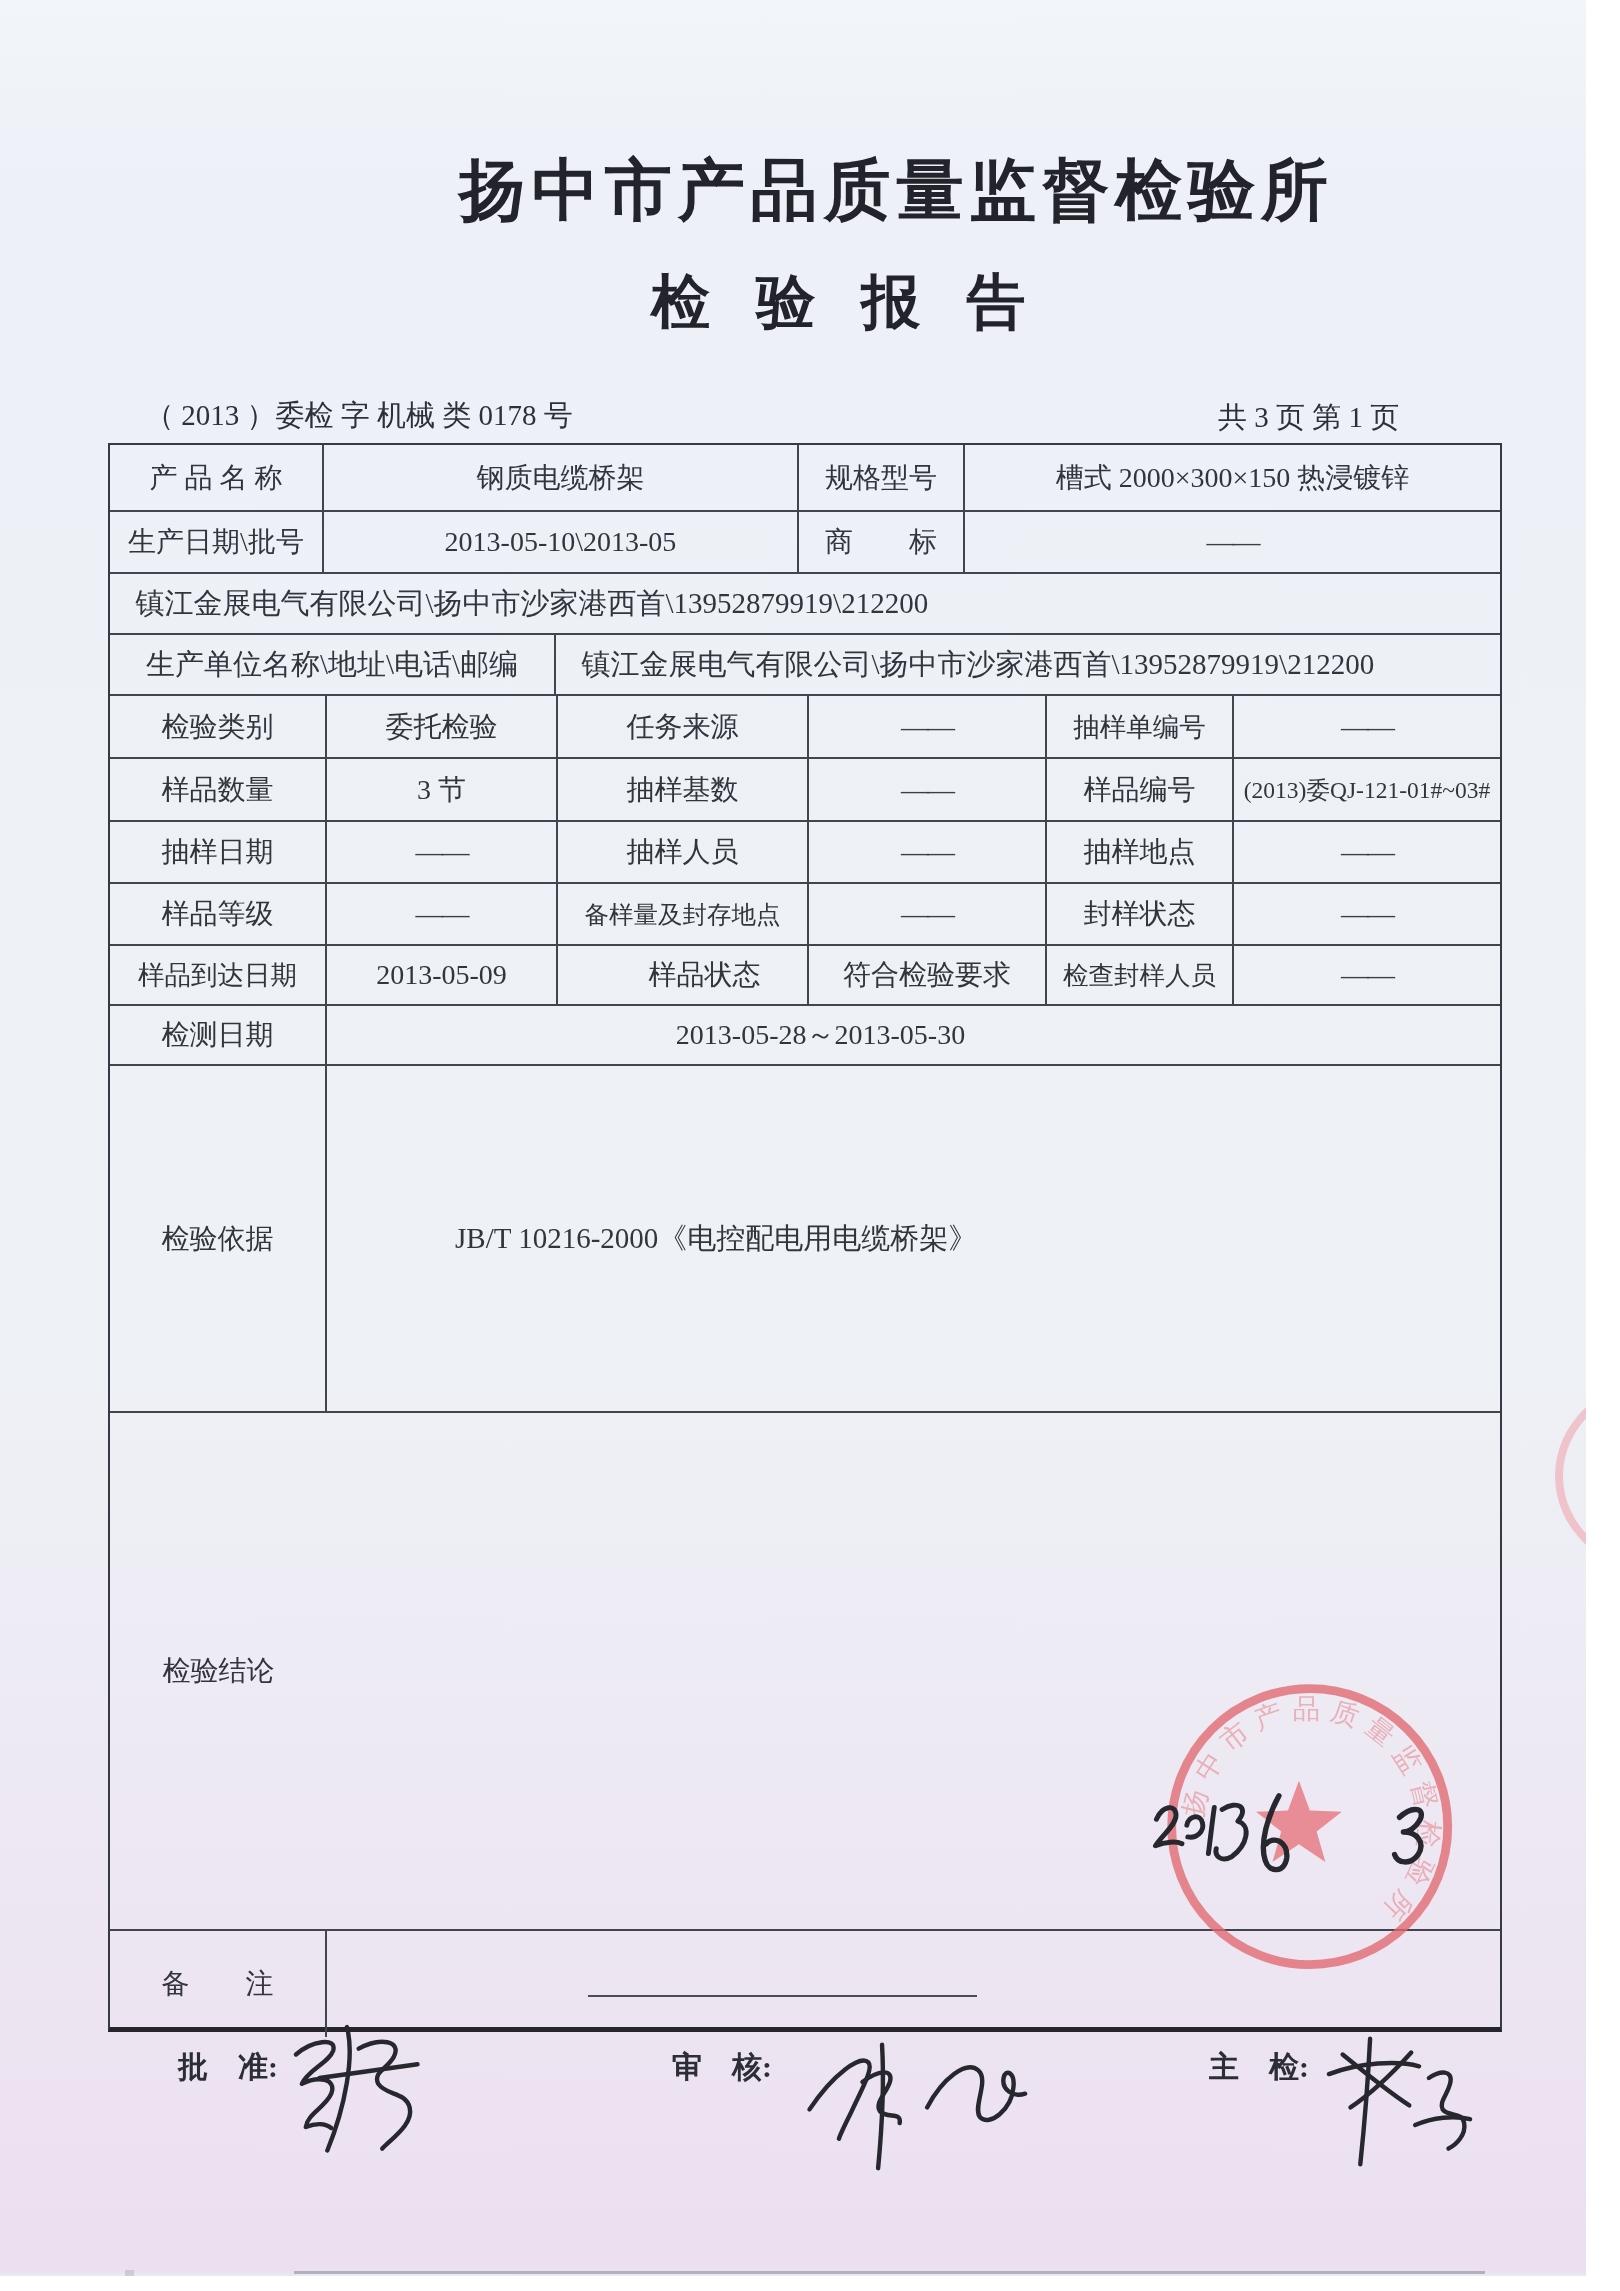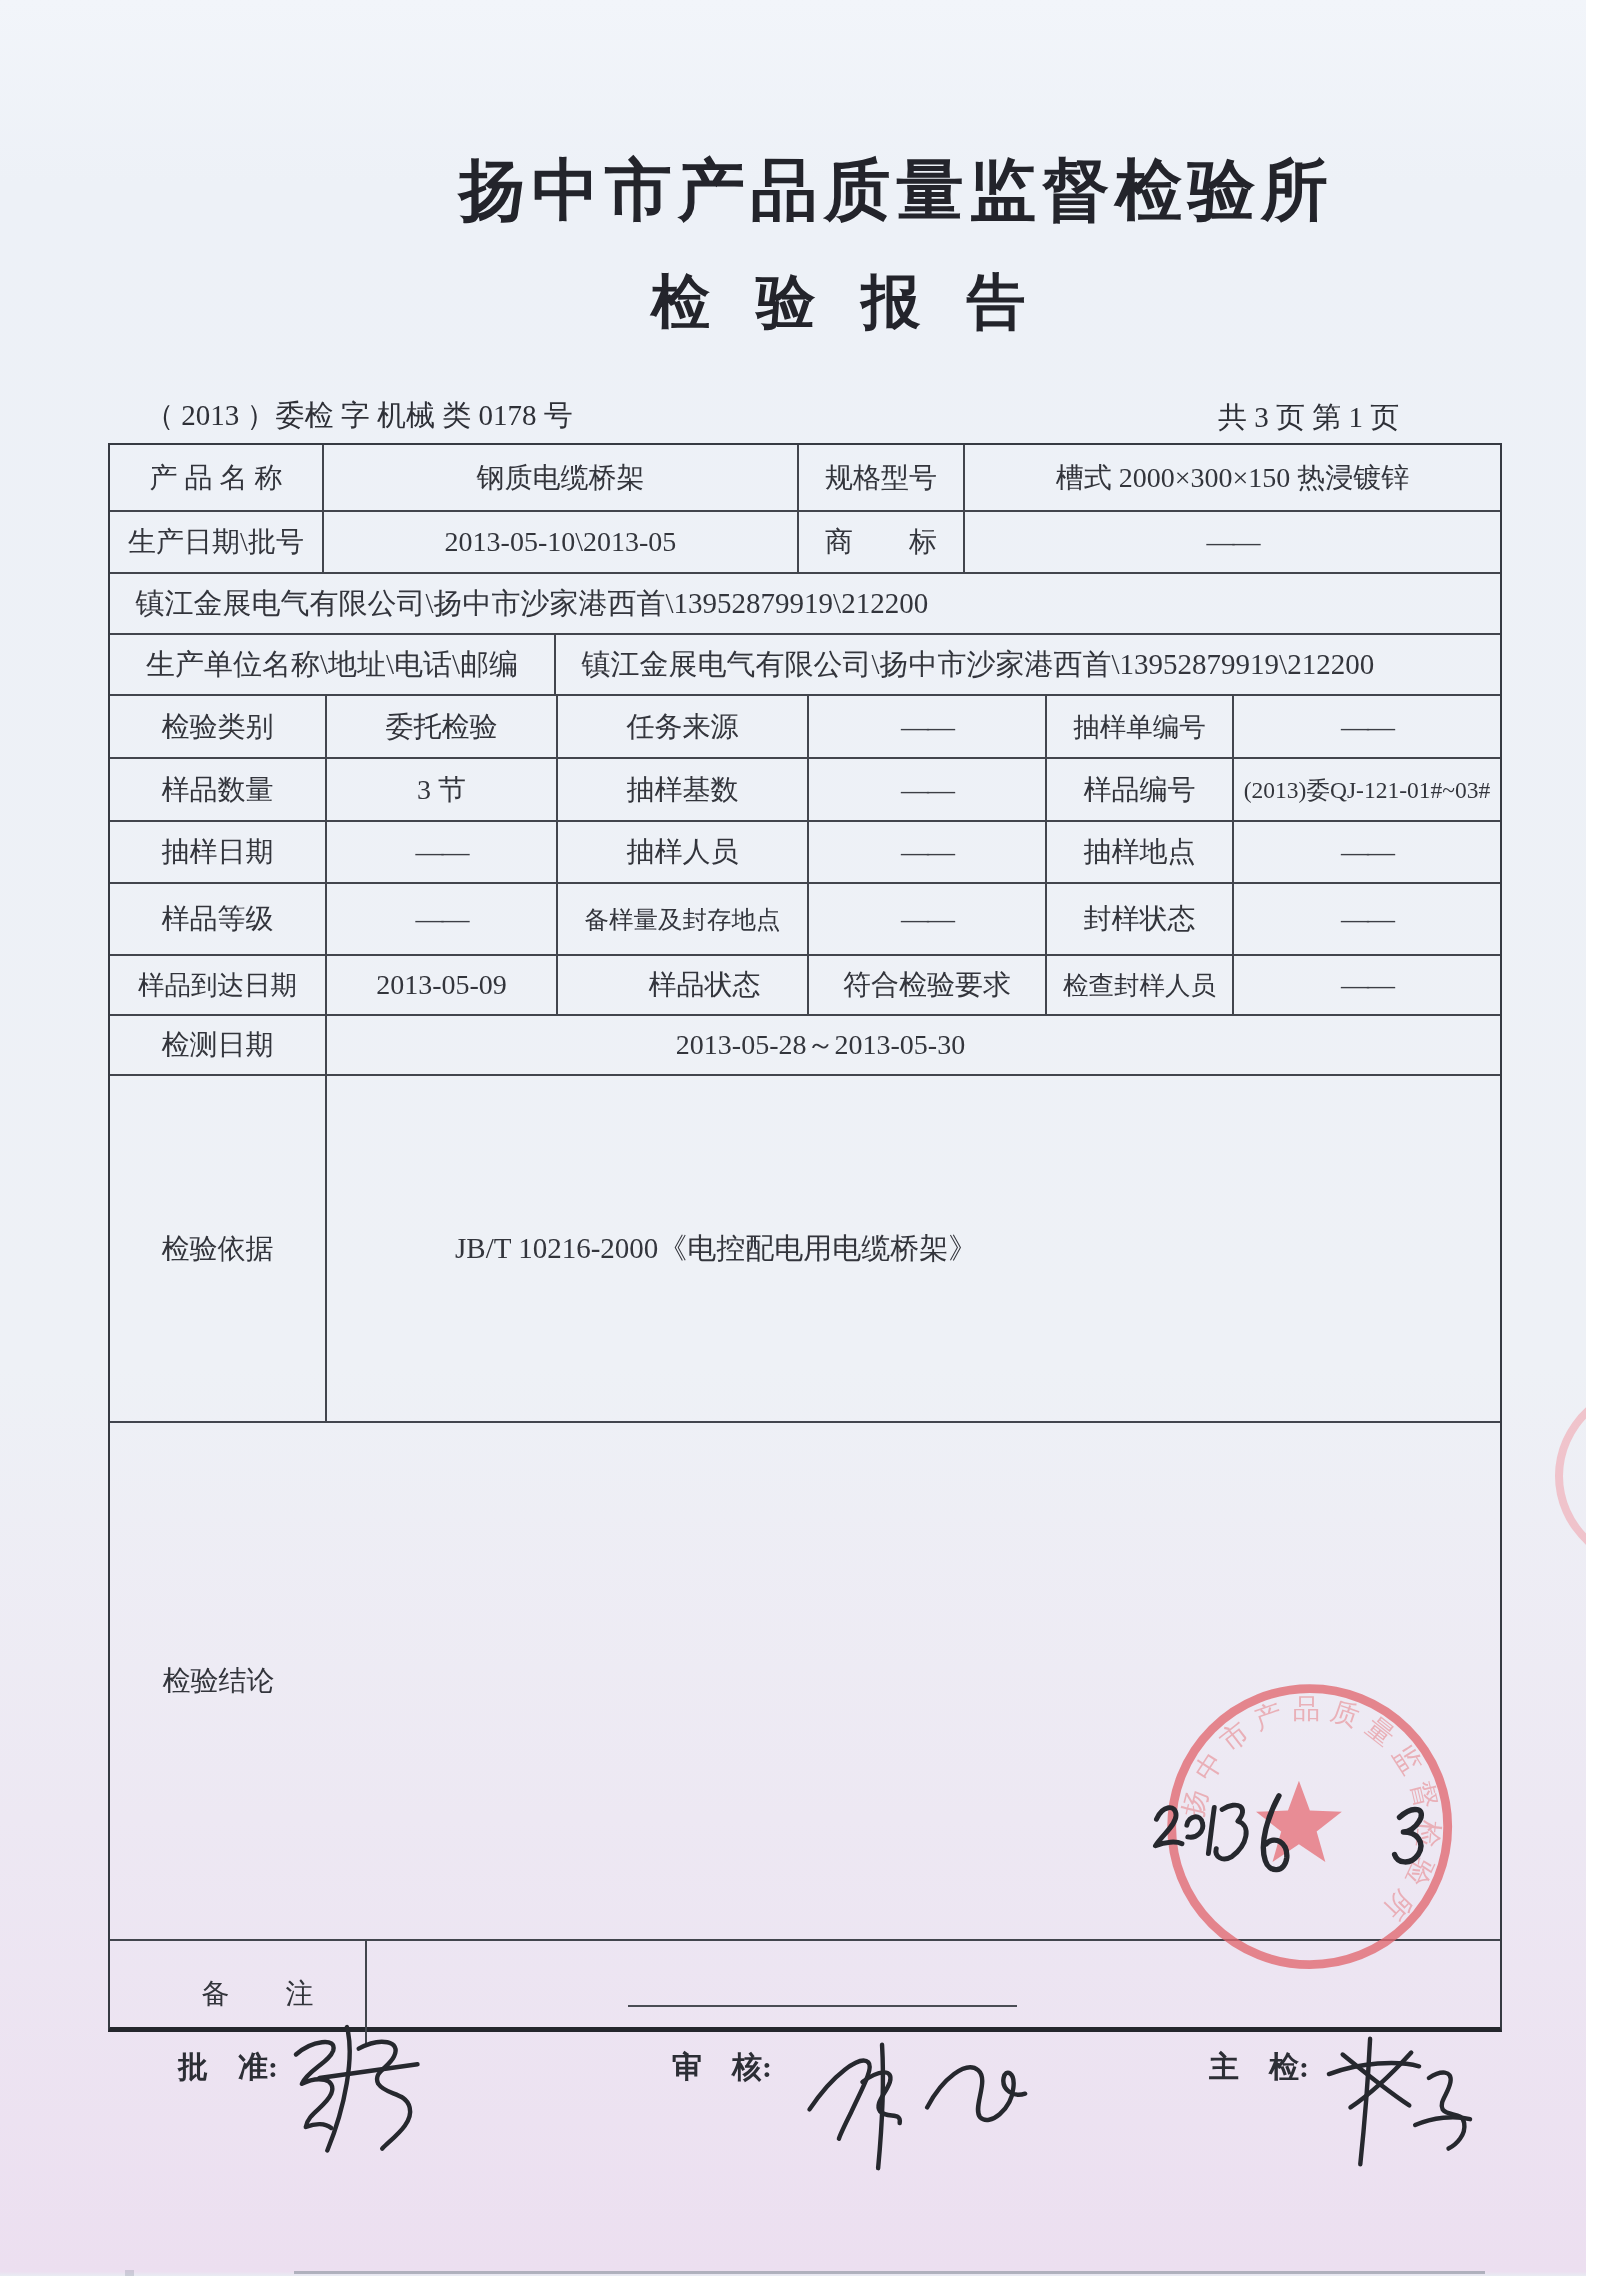--- a/index.html
+++ b/index.html
@@ -93,21 +93,21 @@
 
       <div class="row" style="height:62px;">
         <div class="cell" style="width:217px;">抽样日期</div>
         <div class="cell dash" style="width:231px;">——</div>
         <div class="cell" style="width:251px;">抽样人员</div>
         <div class="cell dash" style="width:238px;">——</div>
         <div class="cell" style="width:187px;">抽样地点</div>
         <div class="cell dash" style="flex:1;">——</div>
       </div>
 
-      <div class="row" style="height:72px;">
+      <div class="row" style="height:62px;">
         <div class="cell" style="width:217px;">样品等级</div>
         <div class="cell dash" style="width:231px;">——</div>
         <div class="cell sq" style="width:251px;">备样量及封存地点</div>
         <div class="cell dash" style="width:238px;">——</div>
         <div class="cell" style="width:187px;">封样状态</div>
         <div class="cell dash" style="flex:1;">——</div>
       </div>
 
       <div class="row" style="height:60px;">
         <div class="cell" style="width:217px;font-size:26.5px;">样品到达日期</div>
@@ -125,21 +125,21 @@
 
       <div class="row" style="height:347px;">
         <div class="cell" style="width:217px;">检验依据</div>
         <div class="cell left" style="flex:1;padding-left:128px;font-size:29px;">JB/T  10216-2000《电控配电用电缆桥架》</div>
       </div>
 
       <div class="row" style="height:518px;">
         <div class="cell" style="width:217px;">检验结论</div>
       </div>
 
-      <div class="row" style="height:106px;margin-left:40px;">
+      <div class="row" style="height:106px;">
         <div class="cell" style="width:217px;">备　　注</div>
         <div class="cell rel" style="flex:1;">
           <div class="abs" style="left:261px;top:64px;width:389px;height:0;border-top:2.9px solid #4a4d55;"></div>
         </div>
       </div>
 
     </div>
 
     <svg class="overlay" style="left:1157px;top:1672px;" width="323" height="323" viewBox="0 0 330 330">
       <defs>

